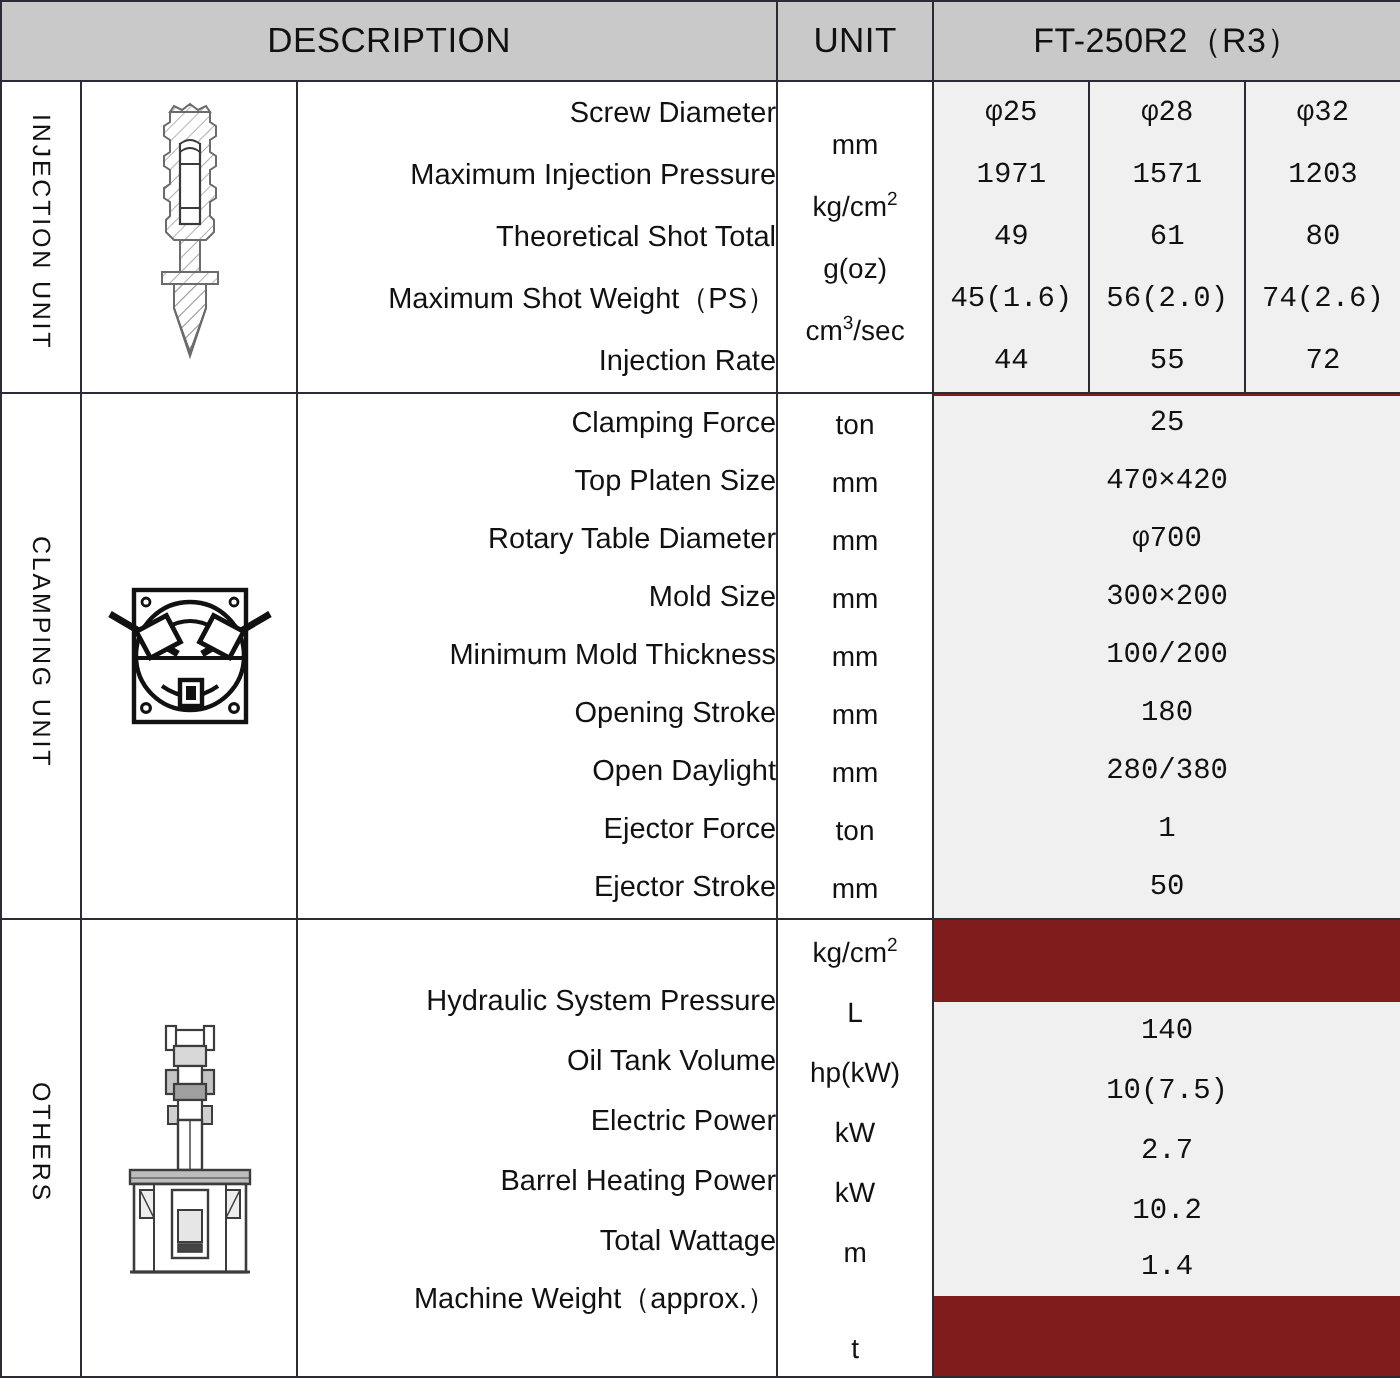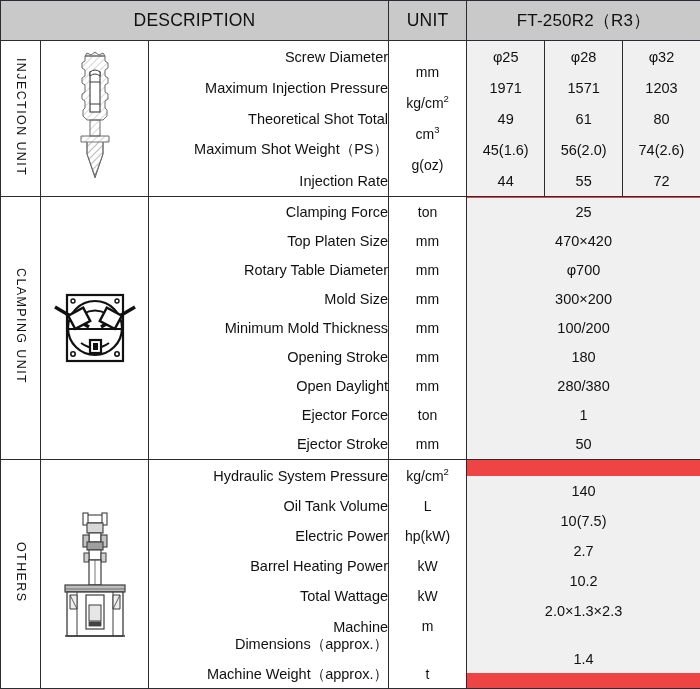--- a/index.html
+++ b/index.html
@@ -89,22 +89,23 @@
     text-align: center;
     color: #111;
     font-size: 14.5px;
     white-space: nowrap;
   }
   .inner td.desc { font-size: 14.5px; text-align: right; }
   .inner td.unit { font-size: 14px; margin-top: 28px; }
   .inner td.val  { font-size: 14.5px; }
 
   .valuecell {
-    background: #ef4444;
+    background: #7f1d1d;
     padding: 0;
+    font-family: Liberation Mono, monospace;
   }
   .valuecell .inner td { background: #f0f0f0; }
 
   
   .vsep-l { border-left: 1px solid #2b2b33 !important; }
 
   sup { font-size: 9.5px; vertical-align: super; line-height: 0; }
 
   .two-line { line-height: 1.12; white-space: normal; }
 </style>
@@ -190,24 +191,24 @@
         <td class="unitcol">
           <table class="inner">
             <tbody>
                 <tr>
                   <td class="unit" height="31">mm</td>
                 </tr>
             <tr>
                   <td class="unit" height="31"><span>kg/cm</span><sup>2</sup></td>
                 </tr>
             <tr>
-                  <td class="unit" height="31"><span>cm</span><sup>3</sup></td>
-                </tr>
-            <tr>
                   <td class="unit" height="31">g(oz)</td>
+                </tr>
+            <tr>
+                  <td class="unit" height="31"><span>cm</span><sup>3</sup><span>/sec</span></td>
                 </tr>
           </tbody>
             </table>
         </td>
 
         <td class="valuecell">
           <table class="inner">
             <colgroup>
                 <col style="width:33.4%">
                 <col style="width:33.3%">
@@ -444,23 +445,20 @@
             <tr>
                   <td class="desc" height="30">Electric Power</td>
                 </tr>
             <tr>
                   <td class="desc" height="30">Barrel Heating Power</td>
                 </tr>
             <tr>
                   <td class="desc" height="30">Total Wattage</td>
                 </tr>
             <tr>
-                  <td class="desc two-line" height="50">Machine<br>Dimensions（approx.）</td>
-                </tr>
-            <tr>
                   <td class="desc" height="27">Machine Weight（approx.）</td>
                 </tr>
           </tbody>
             </table>
         </td>
 
         <td class="unitcol">
           <table class="inner">
             <tbody>
                 <tr>
@@ -495,23 +493,20 @@
                   <td class="val" height="30">140</td>
                 </tr>
             <tr>
                   <td class="val" height="30">10(7.5)</td>
                 </tr>
             <tr>
                   <td class="val" height="30">2.7</td>
                 </tr>
             <tr>
                   <td class="val" height="30">10.2</td>
-                </tr>
-            <tr>
-                  <td class="val" height="50" style="vertical-align:top;padding-top:7px">2.0×1.3×2.3</td>
                 </tr>
             <tr>
                   <td class="val" height="27">1.4</td>
                 </tr>
           </tbody>
             </table>
         </td>
       </tr>
 
     </tbody>

